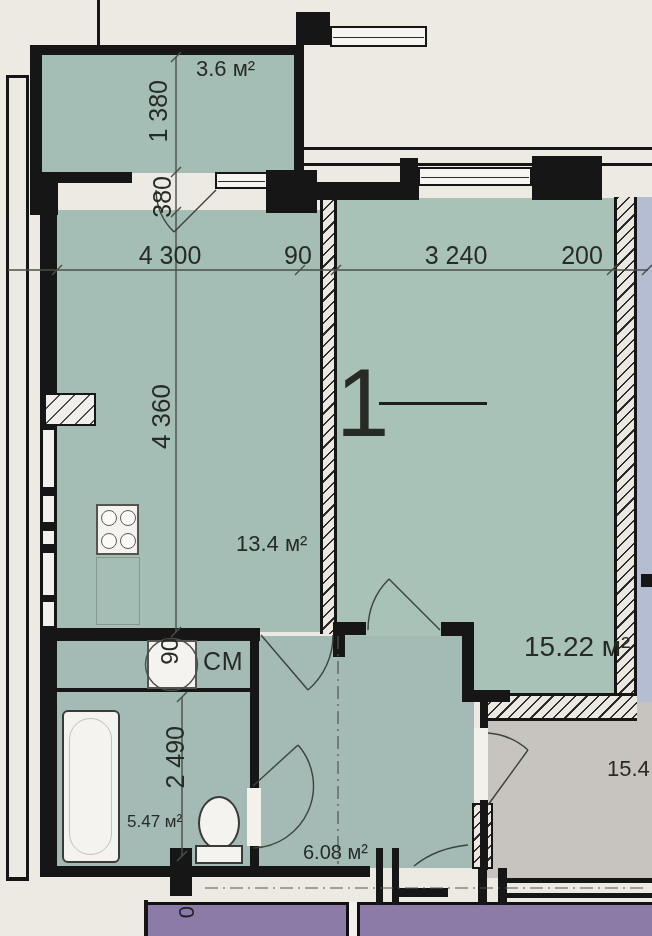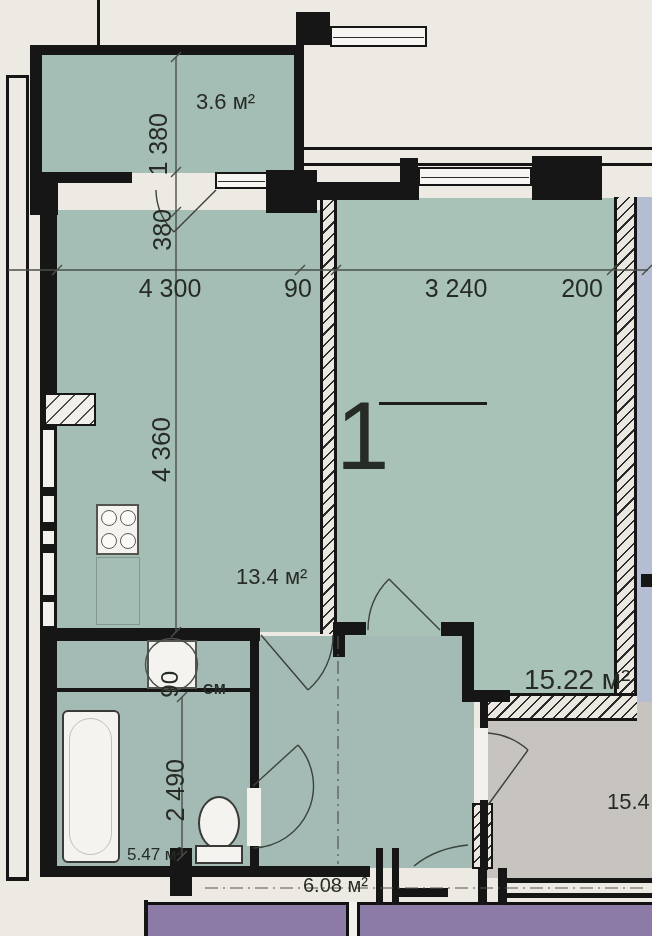--- a/index.html
+++ b/index.html
@@ -15,21 +15,21 @@
   .hatch.b{border:2px solid #161616;}
   .win{position:absolute;box-sizing:border-box;background:#f6f5f1;border:2.5px solid #161616;}
   .win::after{content:"";position:absolute;left:1px;right:1px;top:50%;border-top:1.5px solid #2d2d2d;}
   .white{position:absolute;background:#f2f1ec;}
   .vent{position:absolute;box-sizing:border-box;border:2.5px solid #161616;background-color:#f0efe9;
         background-image:repeating-linear-gradient(135deg,transparent 0 9px,#4a4a4a 9px 10.5px);}
   .fixture{position:absolute;box-sizing:border-box;background:#f4f3ef;border:2px solid #3a3a38;}
   .soft{position:absolute;box-sizing:border-box;border:1.5px solid rgba(40,40,40,.25);}
   .burner{position:absolute;box-sizing:border-box;border:1.5px solid #5a5a58;border-radius:50%;
           width:16px;height:16px;background:#fbfaf7;}
-  .lbl{position:absolute;color:#272b25;white-space:nowrap;line-height:1;margin-top:33px;}
+  .lbl{position:absolute;color:#272b25;white-space:nowrap;line-height:1;}
   .vlbl{writing-mode:vertical-rl;transform:rotate(180deg);}
   .ctr{text-align:center;}
   svg.lines{position:absolute;left:0;top:0;pointer-events:none;}
 </style>
 </head>
 <body>
 
 <div id="plan">
 
   <div class="fill" style="left:40px;top:55px;width:254px;height:118px;background:#a4beb5;"></div>
@@ -161,20 +161,20 @@
   <div class="lbl ctr" style="left:280px;top:243px;width:36px;font-size:25px;">90</div>
   <div class="lbl ctr" style="left:408px;top:243px;width:96px;font-size:25px;">3 240</div>
   <div class="lbl ctr" style="left:556px;top:243px;width:52px;font-size:25px;">200</div>
   <div class="lbl vlbl" style="left:148px;top:384px;font-size:26px;">4 360</div>
 
   <div class="lbl" style="left:336px;top:355px;font-size:96px;">1</div>
   <div class="abs" style="left:379px;top:402px;width:108px;height:3px;background:#1e1e1e;"></div>
 
   <div class="lbl" style="left:236px;top:533px;font-size:22px;">13.4 м²</div>
   <div class="lbl" style="left:524px;top:633px;font-size:28px;">15.22 м²</div>
-  <div class="lbl" style="left:203px;top:649px;font-size:14px;letter-spacing:1px;font-weight:bold;">СМ</div>
+  <div class="lbl" style="left:203px;top:649px;font-size:25px;letter-spacing:1px;">СМ</div>
   <div class="lbl vlbl" style="left:158px;top:638px;font-size:24px;">90</div>
   <div class="lbl vlbl" style="left:163px;top:726px;font-size:25px;">2 490</div>
   <div class="lbl" style="left:127px;top:813px;font-size:17px;">5.47 м²</div>
   <div class="lbl" style="left:303px;top:842px;font-size:20px;">6.08 м²</div>
   <div class="lbl" style="left:607px;top:758px;font-size:22px;">15.4</div>
   <div class="lbl vlbl" style="left:176px;top:906px;font-size:22px;color:#20202c;">0</div>
 </div>
 
 </body></html>

